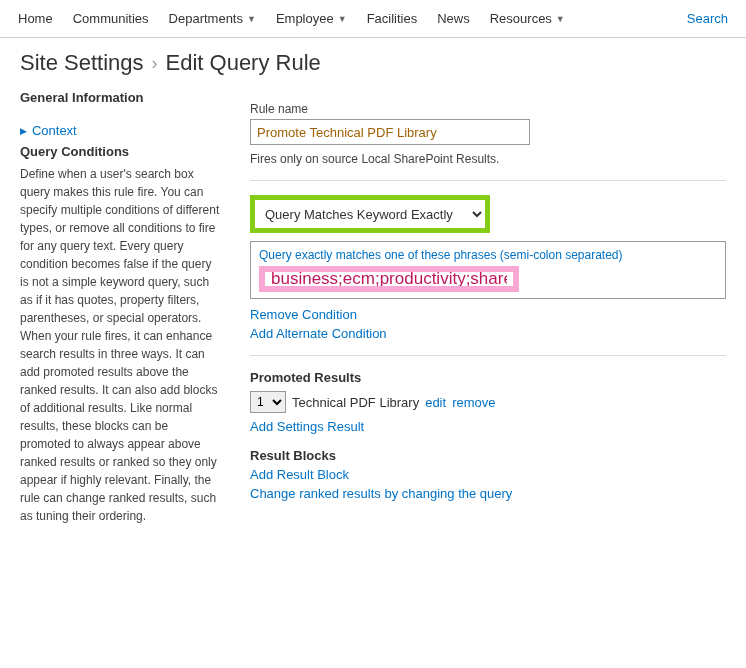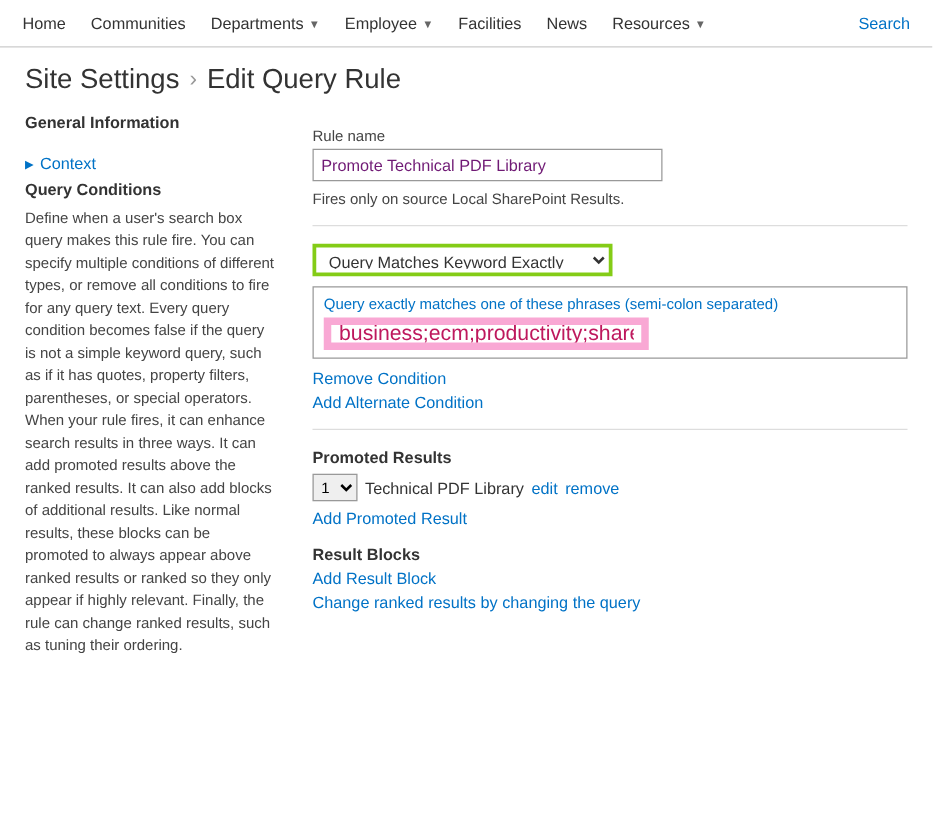--- a/index.html
+++ b/index.html
@@ -111,21 +111,21 @@
       justify-content: flex-end;
     }
     .field-label {
       font-size: 12px;
       color: #444;
     }
     .field-input {
       border: 1px solid #999;
       padding: 3px 6px;
       font-size: 13px;
-      color: #701a75;
+      color: #a16207;
       width: 280px;
       height: 26px;
     }
     .fires-text {
       font-size: 12px;
       color: #444;
       margin-top: 4px;
     }
 
     .divider { border: none; border-top: 1px solid #ddd; margin: 14px 0; }
@@ -134,25 +134,25 @@
     .condition-row {
       margin-top: 10px;
     }
     .condition-select-row {
       display: flex;
       align-items: center;
       gap: 0;
       margin-bottom: 8px;
     }
     .condition-select {
-      border: 3px solid #84cc16;
+      border: 5px solid #84cc16;
       padding: 3px 6px;
       font-size: 13px;
       color: #333;
-      height: 26px;
+      height: 38px;
       min-width: 240px;
       background: #fff;
     }
     .condition-box {
       border: 1px solid #999;
       padding: 6px 8px;
       margin-bottom: 8px;
     }
     .condition-box-label {
       font-size: 12px;
@@ -313,21 +313,21 @@
 
       <div class="promoted-row">
         <select class="num-select">
           <option>1</option>
         </select>
         <span class="promoted-name">Technical PDF Library</span>
         <a class="inline-link">edit</a>
         <a class="inline-link">remove</a>
       </div>
 
-      <a class="link-action">Add Promoted Result</a>
+      <a class="link-action">Add Settings Result</a>
 
       <div class="result-blocks-label">Result Blocks</div>
       <a class="link-action">Add Result Block</a>
       <a class="link-action">Change ranked results by changing the query</a>
     </div>
 
   </div>
 </div>
 
 </body></html>

